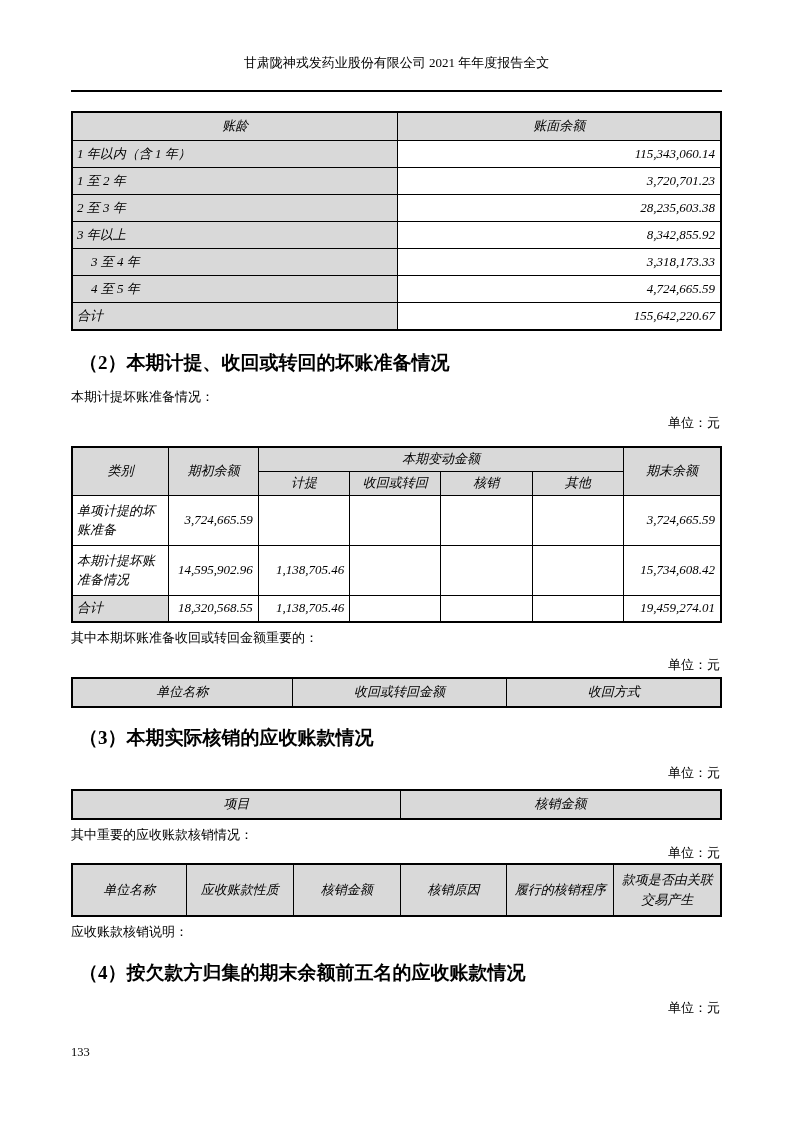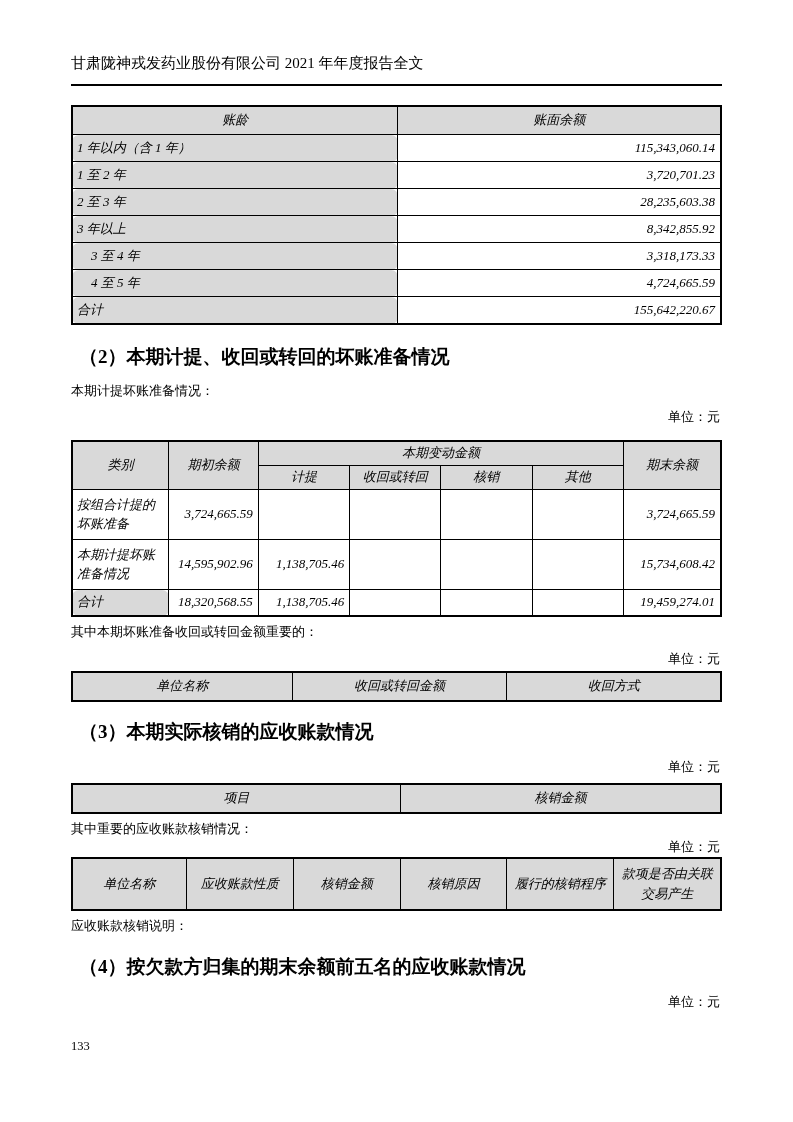--- a/index.html
+++ b/index.html
@@ -8,24 +8,24 @@
     width:793px; height:1122px;
     box-sizing:border-box;
     padding:0 71px;
     background:#ffffff;
     color:#000;
     font-family:"Liberation Serif","DejaVu Serif",serif;
     overflow:hidden;
   }
   .doc-header {
     padding-top:55px;
-    padding-bottom:13px;
+    padding-bottom:19px;
     border-bottom:2px solid #000;
-    text-align:left;
-    font-size:15px;
+    text-align:center;
+    font-size:13px;
     line-height:16px;
   }
   table {
     width:100%;
     border-collapse:collapse;
     table-layout:fixed;
     font-size:13px;
     border:2px solid #000;
   }
   th,td {
@@ -33,21 +33,21 @@
     padding:1px 4px;
     vertical-align:middle;
     overflow:hidden;
     line-height:1.45;
     font-weight:normal;
     font-style:italic;
   }
   th { text-align:center; background:#d9d9d9; }
   .shade { background:#d9d9d9; }
   .num { text-align:right; padding-right:5px; }
-  .label { text-align:left;border-radius:7px; }
+  .label { text-align:left; }
   .indent { padding-left:18px; }
 
   .t1 { margin-top:19px; }
   .t1 th { height:25px; }
   .t1 td { height:24px; }
 
   .section-heading {
     margin:22px 0 0 0;
     padding-left:8px;
     font-size:19px;
@@ -159,21 +159,21 @@
       <th colspan="4">本期变动金额</th>
       <th rowspan="2">期末余额</th>
     </tr>
     <tr>
       <th>计提</th>
       <th>收回或转回</th>
       <th>核销</th>
       <th>其他</th>
     </tr>
     <tr class="h2">
-      <td class="label">按组合计提的坏账准备</td>
+      <td class="label">单项计提的坏账准备</td>
       <td class="num">3,724,665.59</td>
       <td class="num"></td>
       <td class="num"></td>
       <td class="num"></td>
       <td class="num"></td>
       <td class="num">3,724,665.59</td>
     </tr>
     <tr class="h2">
       <td class="label">本期计提坏账准备情况</td>
       <td class="num">14,595,902.96</td>

